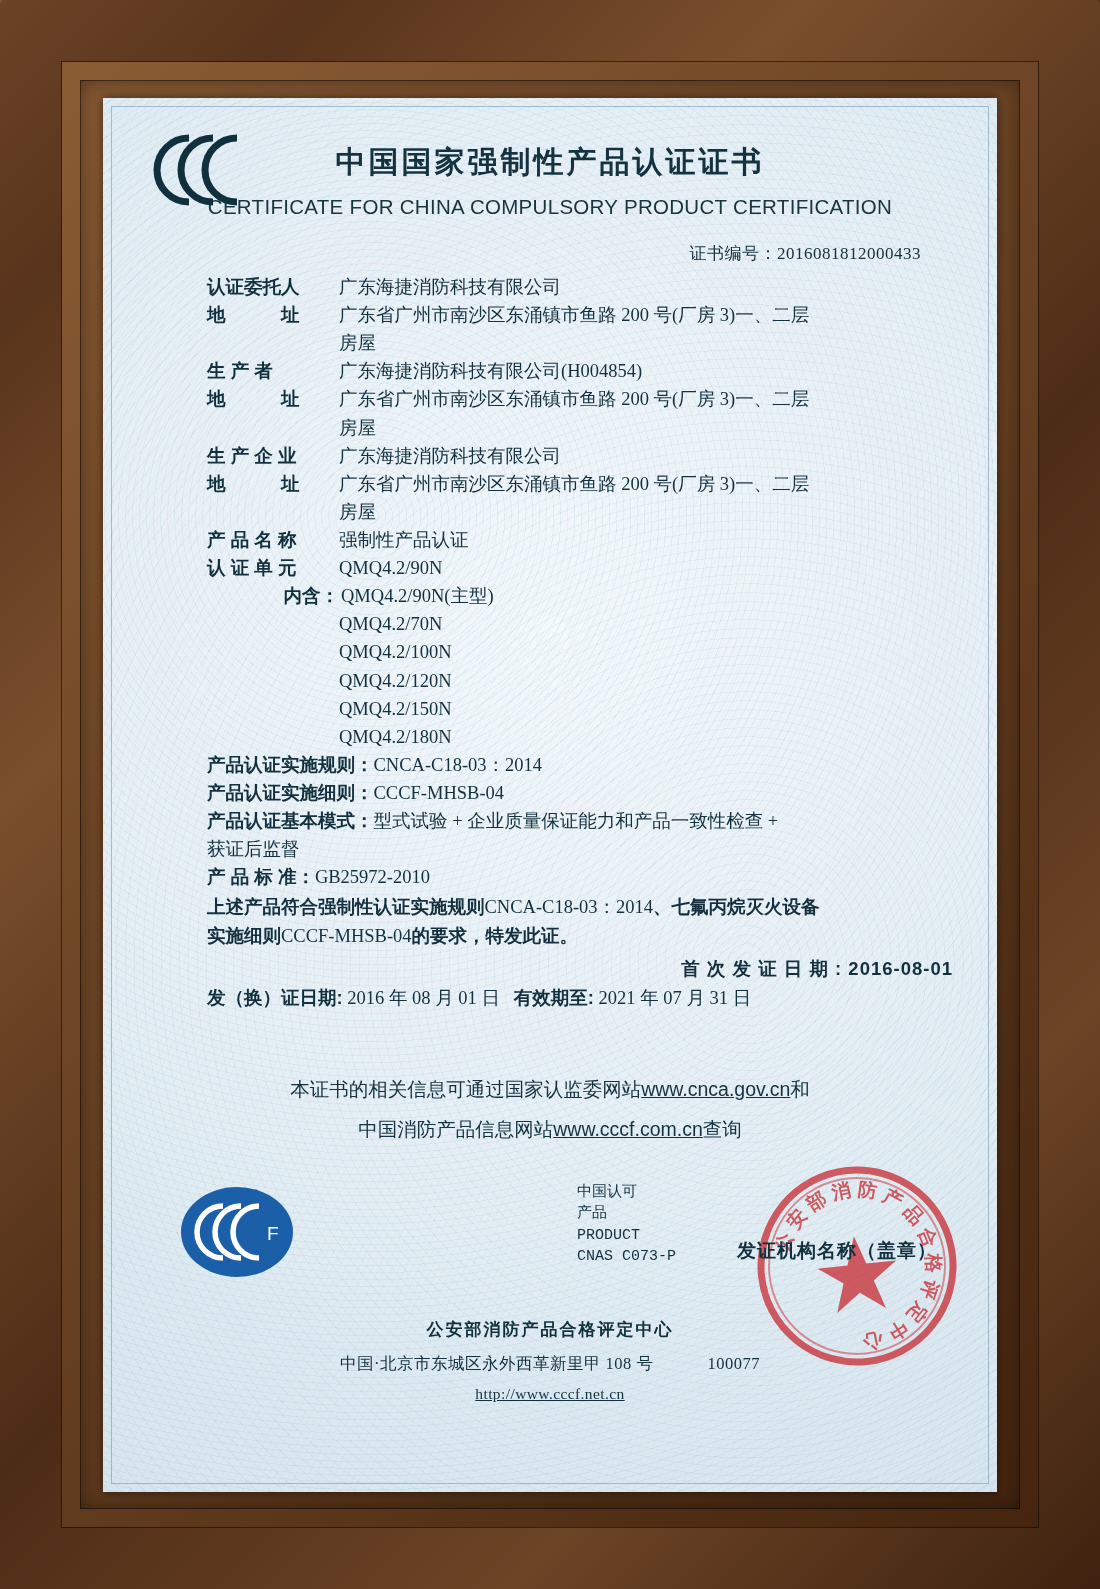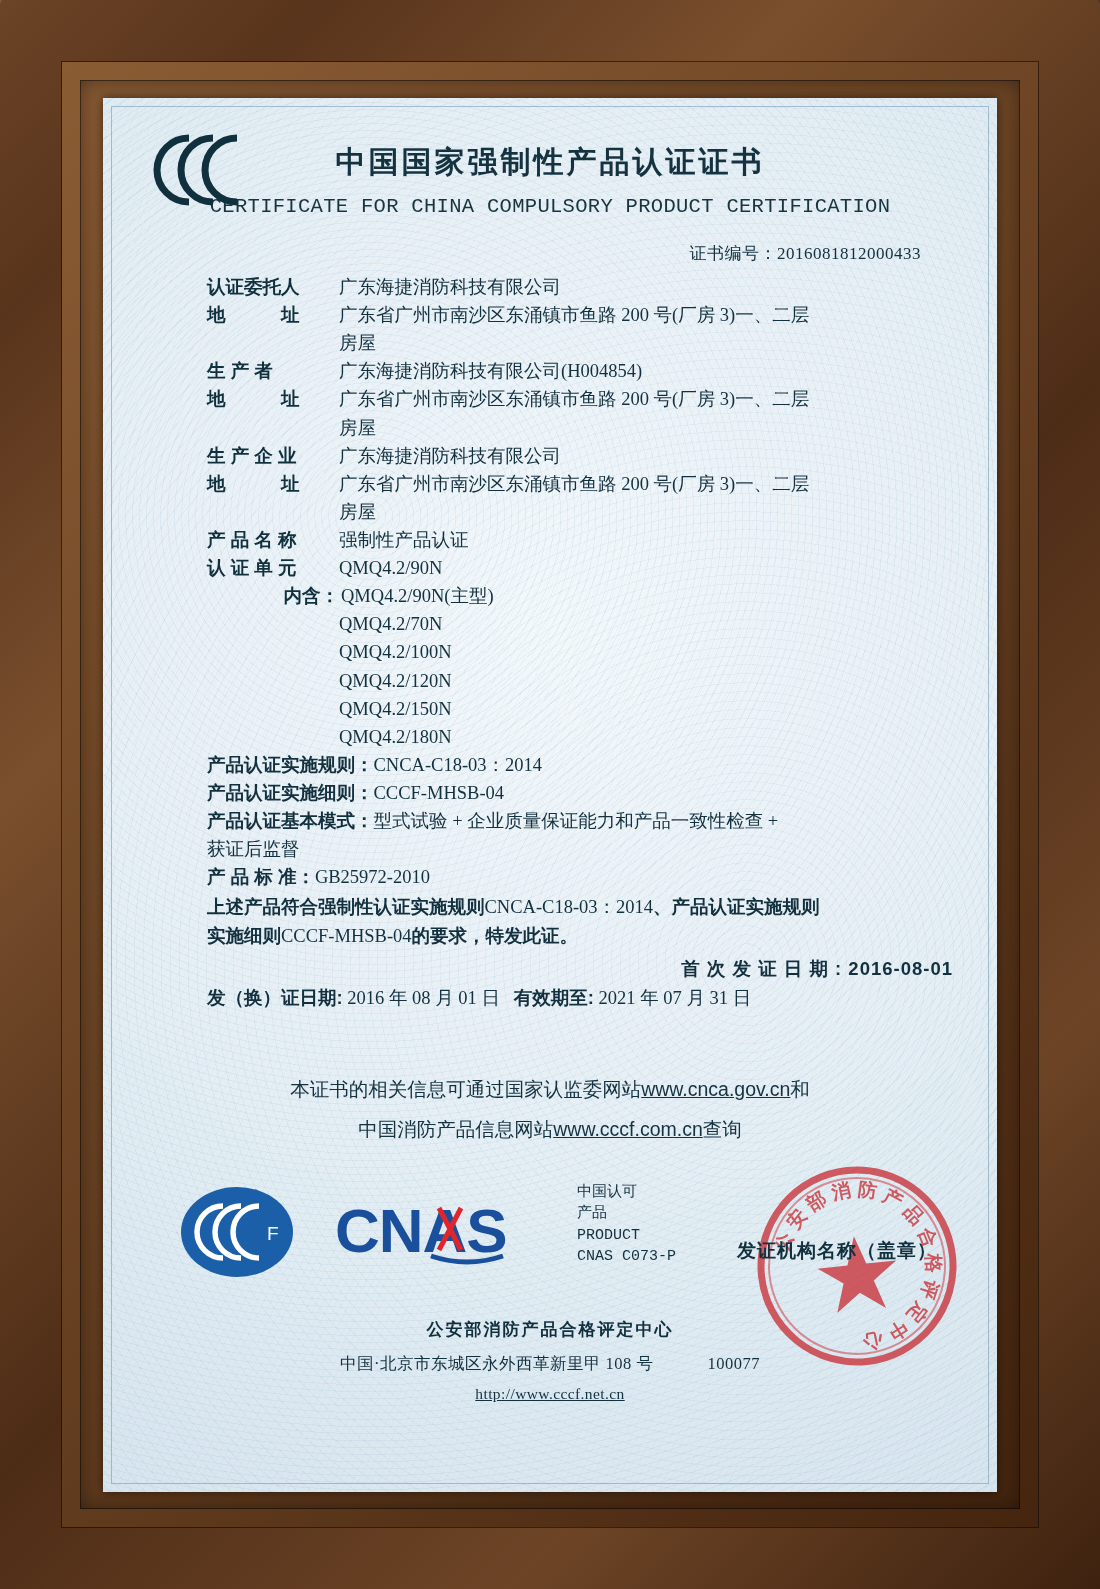--- a/index.html
+++ b/index.html
@@ -102,21 +102,21 @@
     text-align: center;
     font-family: "Liberation Sans", sans-serif;
     font-weight: bold;
     font-size: 30px;
     letter-spacing: 3px;
     color: #14323f;
     padding-top: 22px;
   }
   .title-en {
     text-align: center;
-    font-family: Liberation Mono, monospace;
+    font-family: Liberation Sans, sans-serif;
     font-size: 20.5px;
     letter-spacing: 0.3px;
     color: #17343f;
     margin-top: 12px;
   }
   .cert-no {
     text-align: right;
     font-size: 17px;
     margin-top: 12px;
     padding-right: 42px;
@@ -369,21 +369,21 @@
         <div class="rule-row">
           <span class="wide-lbl">产品认证基本模式：</span><span class="val-inline">型式试验 + 企业质量保证能力和产品一致性检查 +</span>
         </div>
         <div>获证后监督</div>
 
         <div class="rule-row">
           <span class="wide-lbl">产 品 标 准：</span><span class="val-inline">GB25972-2010</span>
         </div>
 
         <div class="statement">
-          <span>上述产品符合强制性认证实施规则</span><span class="reg">CNCA-C18-03：2014</span><span>、产品认证实施规则</span><br>
+          <span>上述产品符合强制性认证实施规则</span><span class="reg">CNCA-C18-03：2014</span><span>、七氟丙烷灭火设备</span><br>
           <span>实施细则</span><span class="reg">CCCF-MHSB-04</span><span>的要求，特发此证。</span>
         </div>
 
         <div class="first-issue">首 次 发 证 日 期 : 2016-08-01</div>
 
         <div class="issue-line">
           <b>发（换）证日期:</b>
           <span>2016 年 08 月 01 日</span>
           &nbsp;
           <b>有效期至:</b>
@@ -407,27 +407,20 @@
             <ellipse cx="58" cy="48" rx="56" ry="45" fill="#1a5fa8"></ellipse>
             <g fill="none" stroke="#ffffff" stroke-width="5.5">
               <path d="M44 22 A23 23 0 1 0 44 74"></path>
               <path d="M62 22 A23 23 0 1 0 62 74"></path>
               <path d="M80 22 A23 23 0 1 0 80 74"></path>
             </g>
             <text x="88" y="56" font-family="Liberation Sans, sans-serif" font-size="19" fill="#ffffff">F</text>
           </svg>
         </div>
 
-        <div class="cnas-logo">
-          <svg viewBox="0 0 230 84" width="230" height="84">
-            <text x="0" y="62" font-family="Liberation Sans, sans-serif" font-weight="bold" font-size="62" fill="#1a4f9c" letter-spacing="-1">CNAS</text>
-            <path d="M104 18 L126 60 M126 18 L104 60" stroke="#e0262c" stroke-width="5" fill="none"></path>
-            <path d="M96 66 q36 12 72 0" stroke="#1a4f9c" stroke-width="5" fill="none"></path>
-          </svg>
-        </div>
 
         <div class="cnas-text">
           <div>中国认可</div>
           <div>产品</div>
           <div>PRODUCT</div>
           <div>CNAS C073-P</div>
         </div>
 
         <div class="seal">
           <svg viewBox="0 0 208 208" width="208" height="208">

